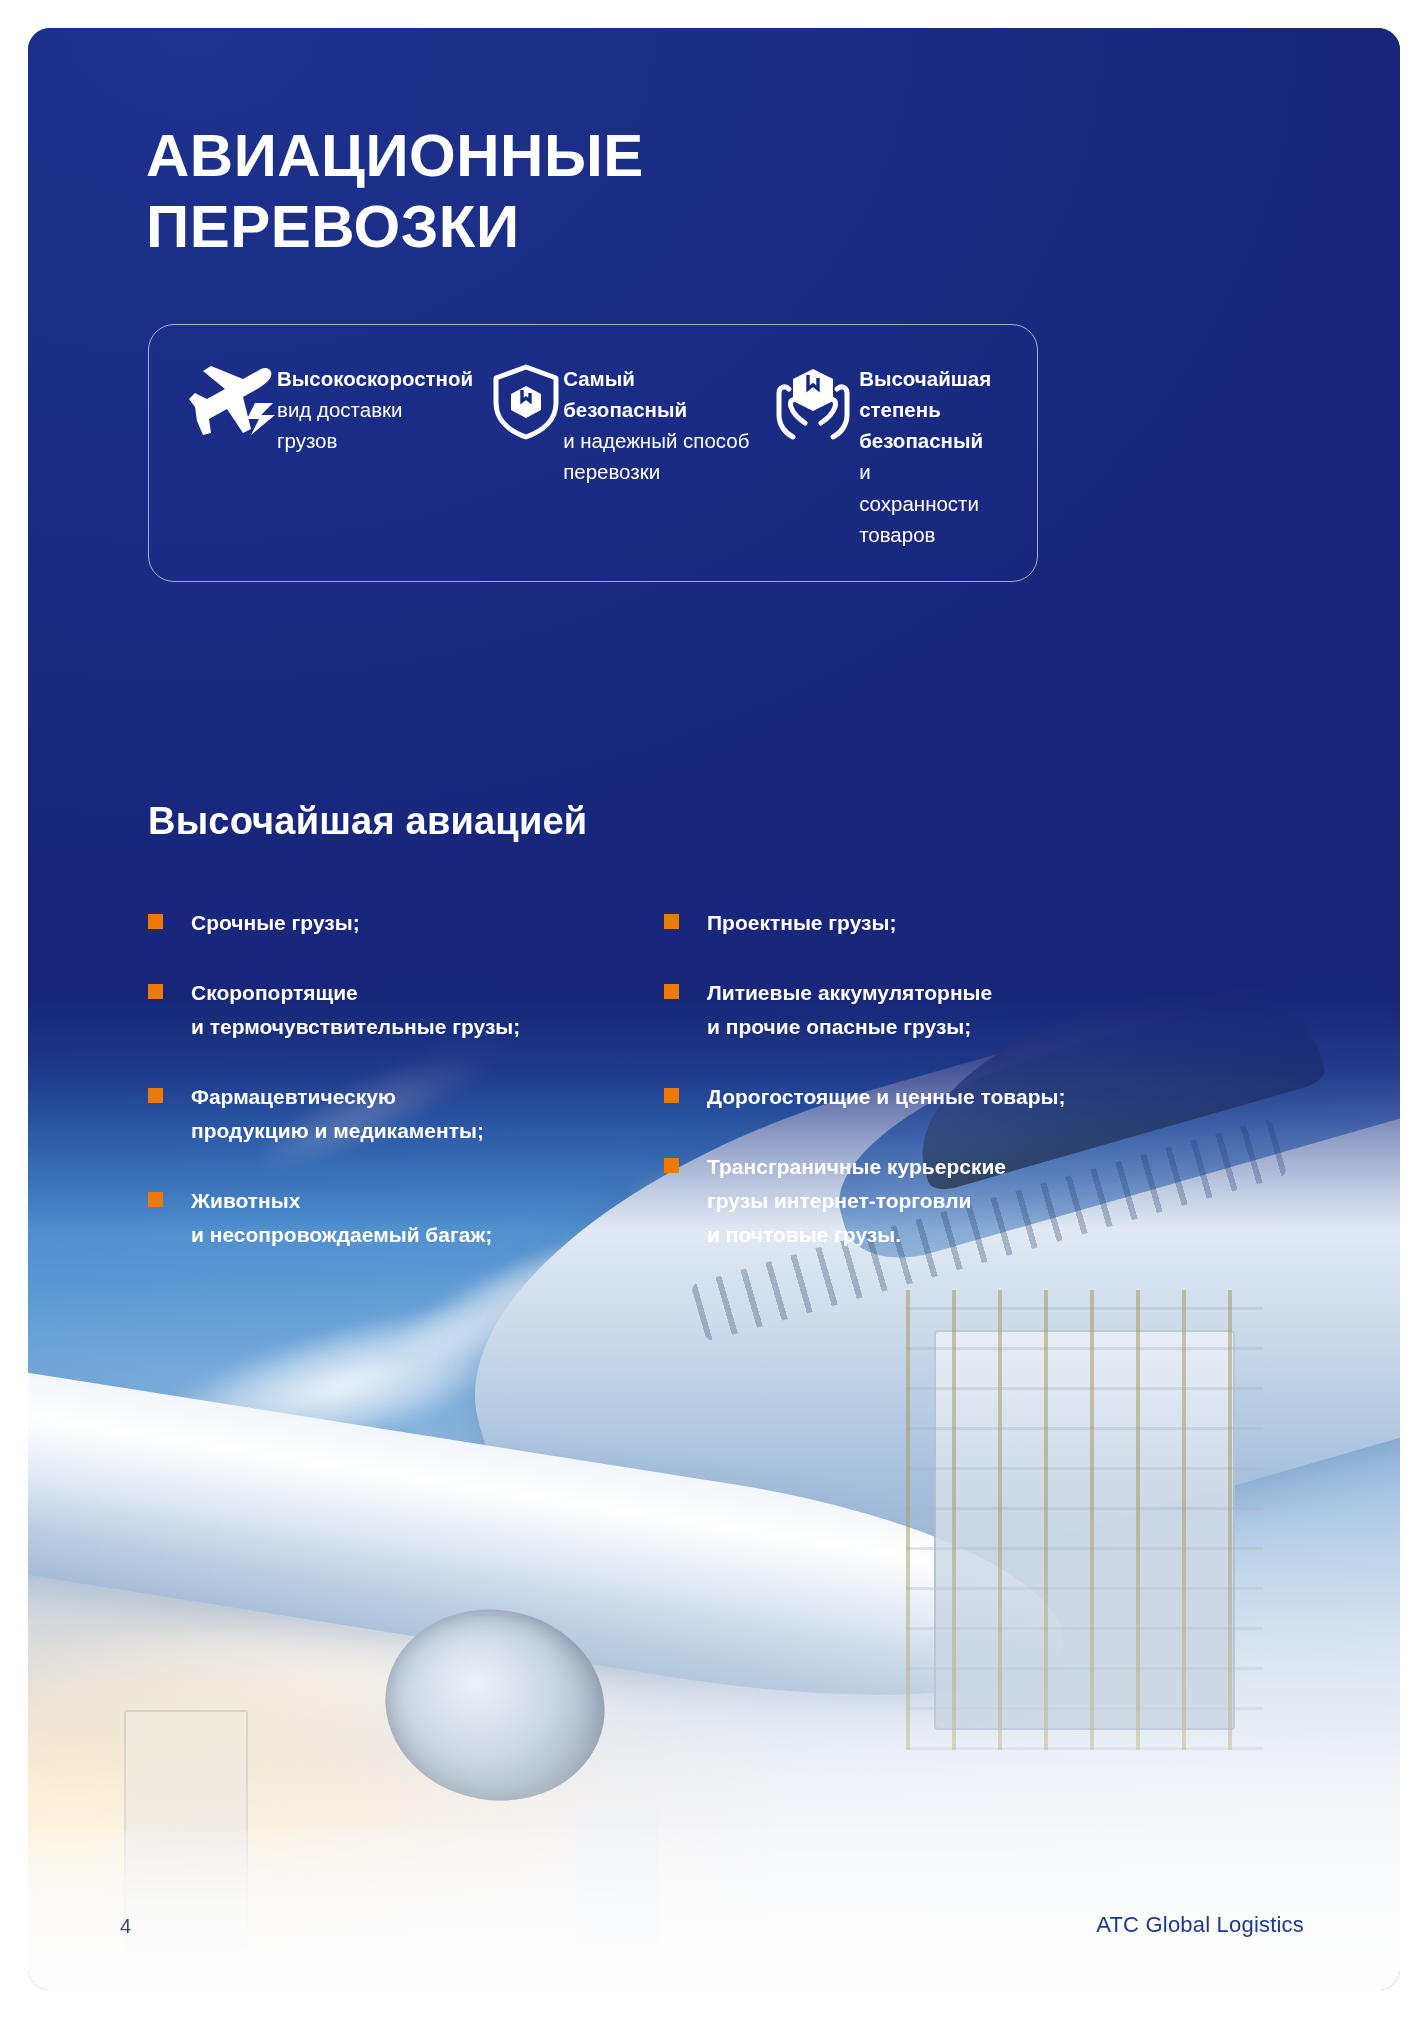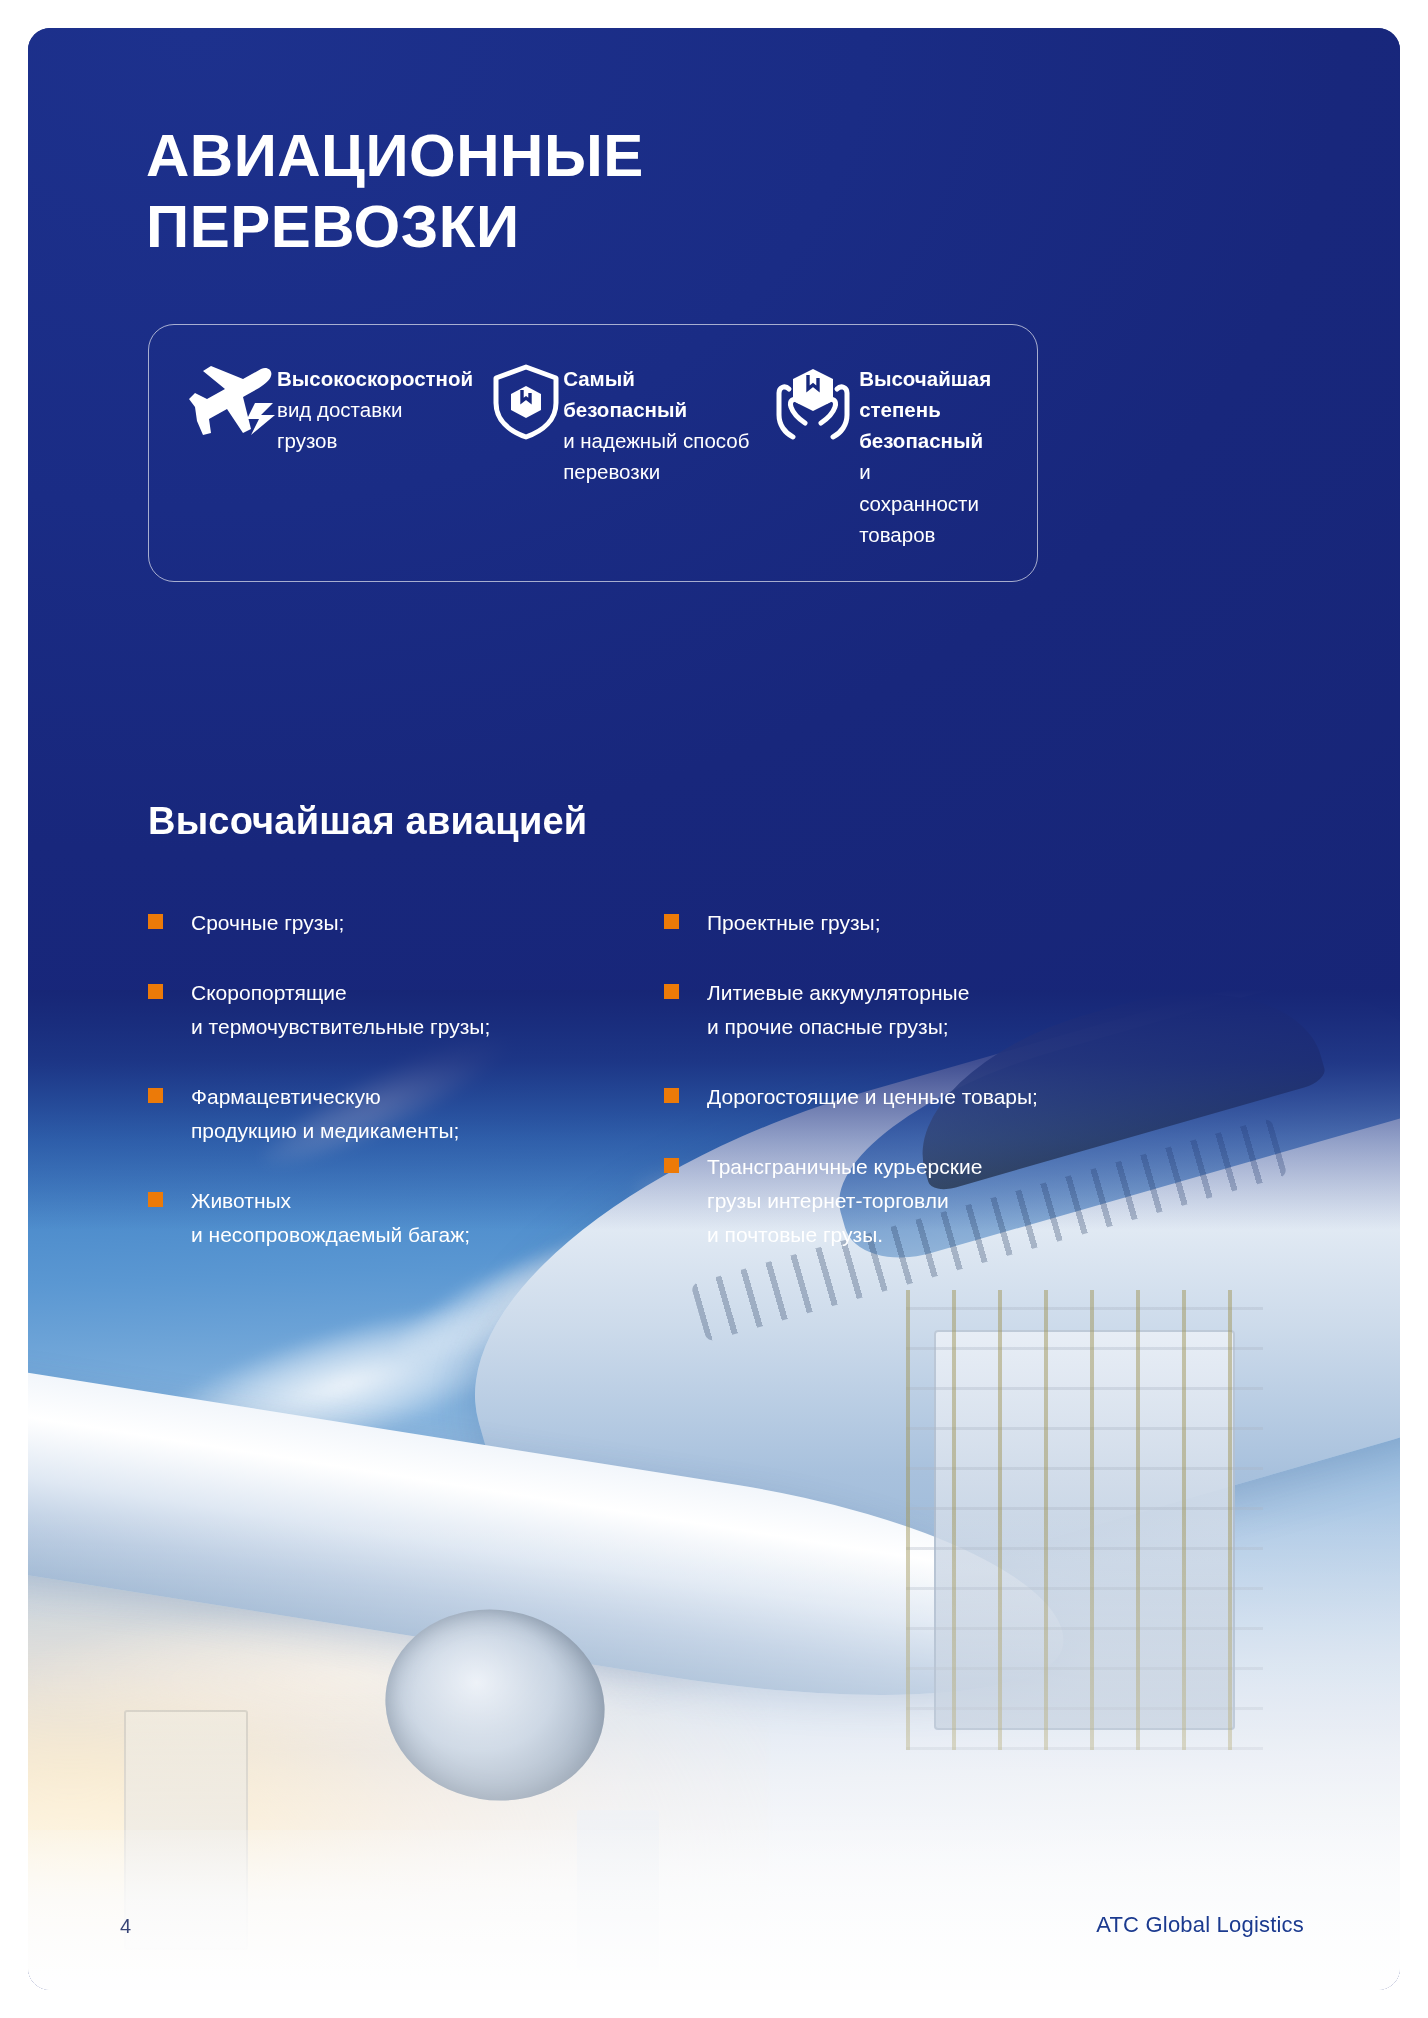--- a/index.html
+++ b/index.html
@@ -257,20 +257,21 @@
     flex:0 0 auto;
     width:15px; height:15px;
     background:#ec7a08;
     margin-top:8px;
     margin-right:28px;
   }
   .li-text {
     color:#ffffff;
     font-size:21px;
     line-height:1.62;
+    font-weight:bold;
   }
 
   .page-num {
     position:absolute;
     left:92px; bottom:52px;
     color:#15255f;
     font-size:20px;
     opacity:.85;
   }
   .brand {

